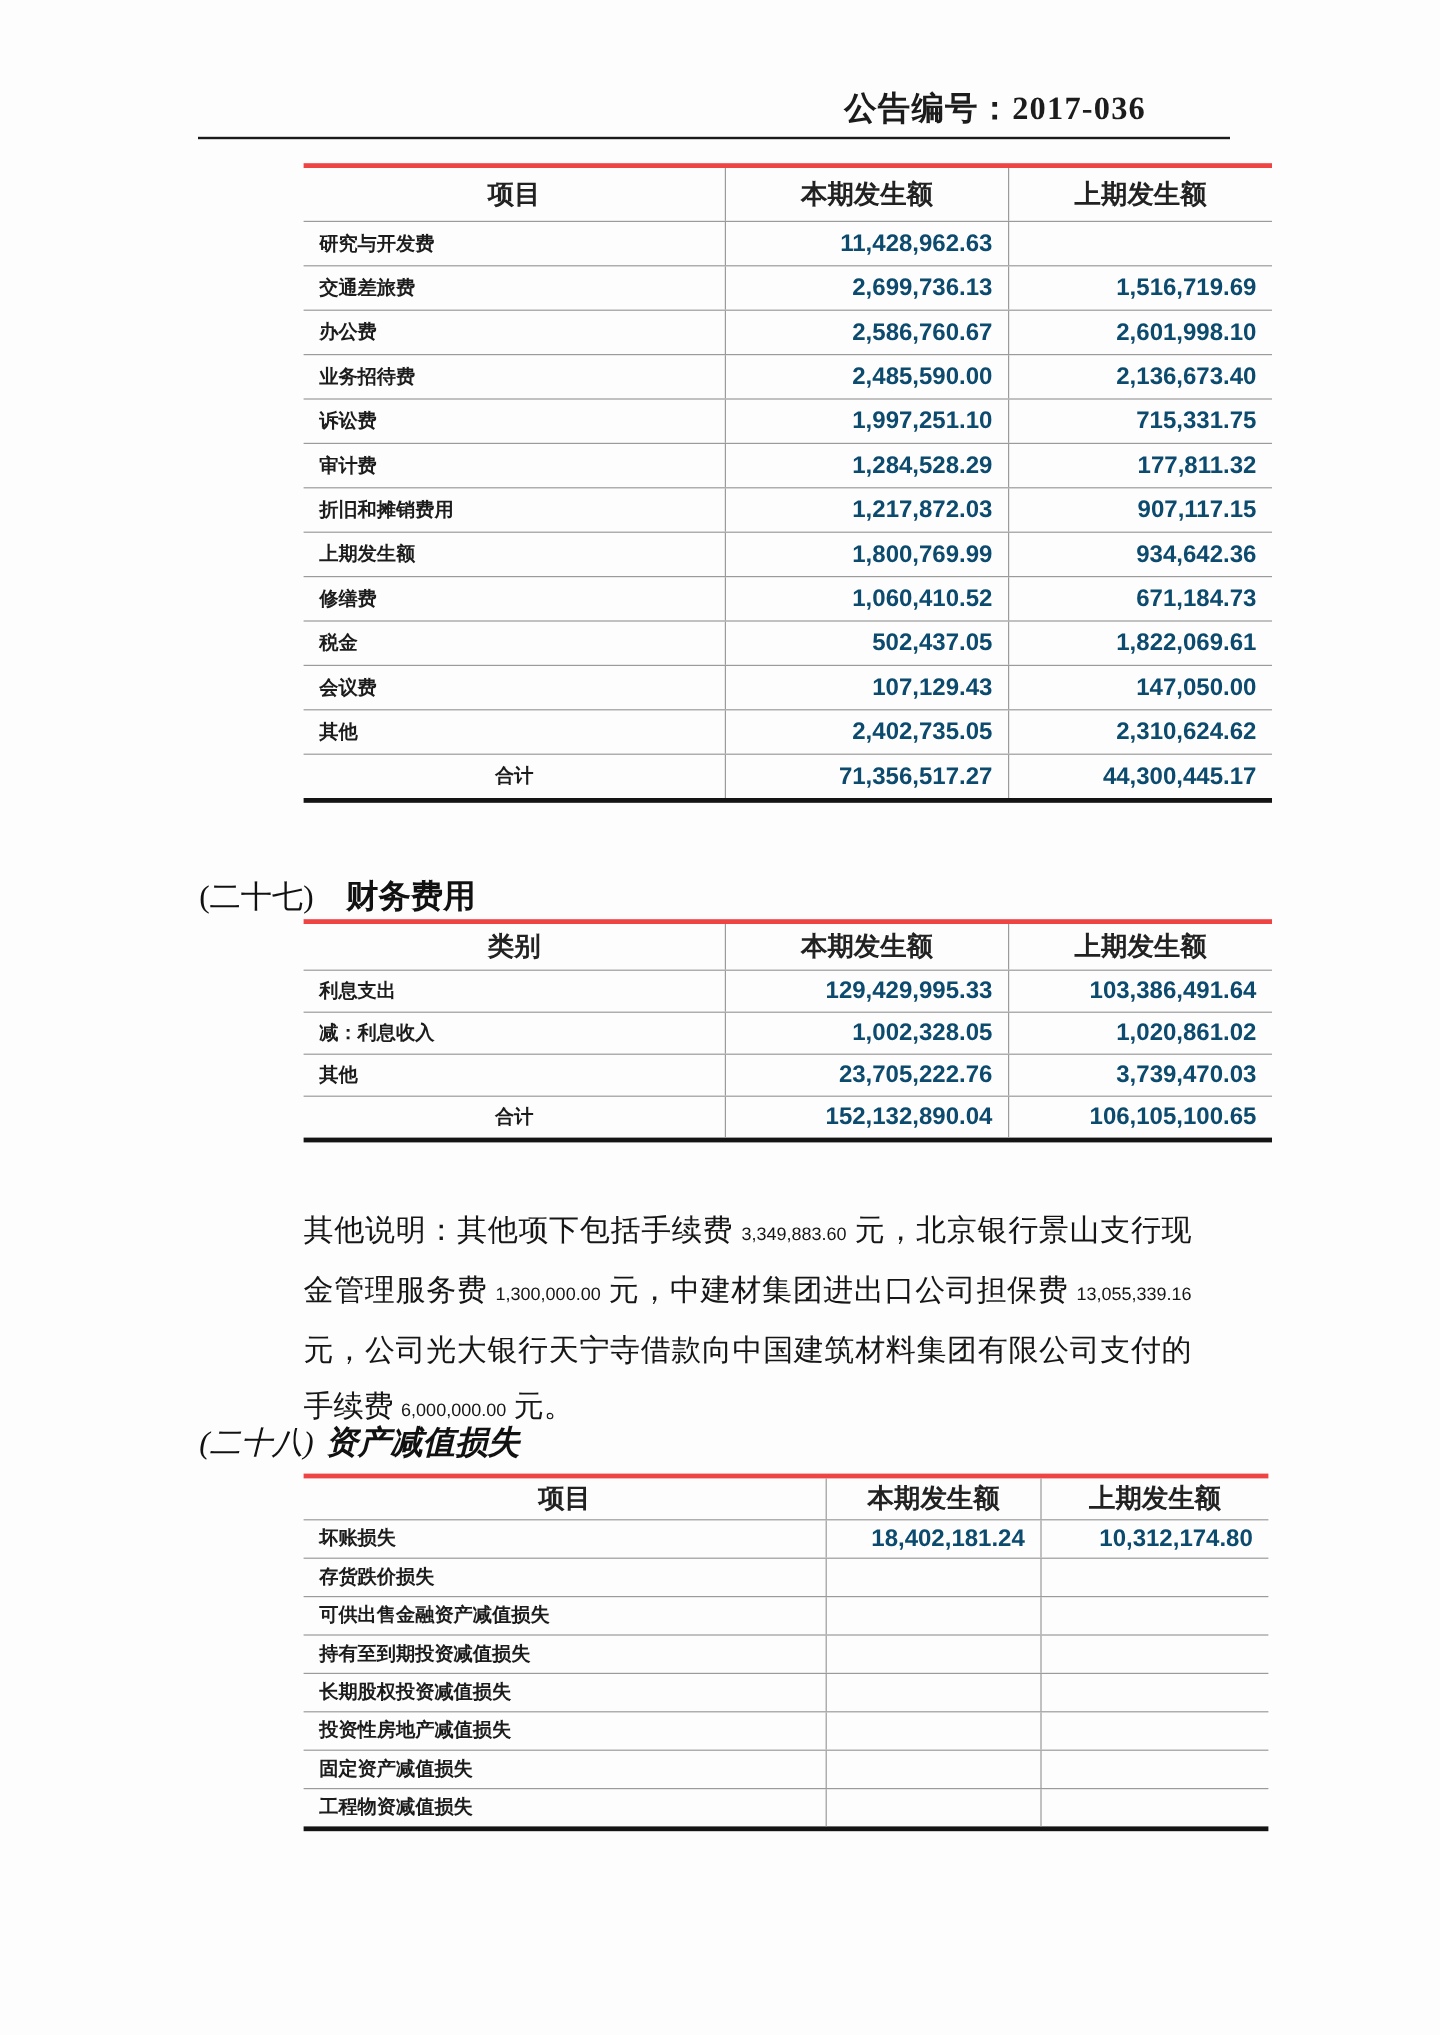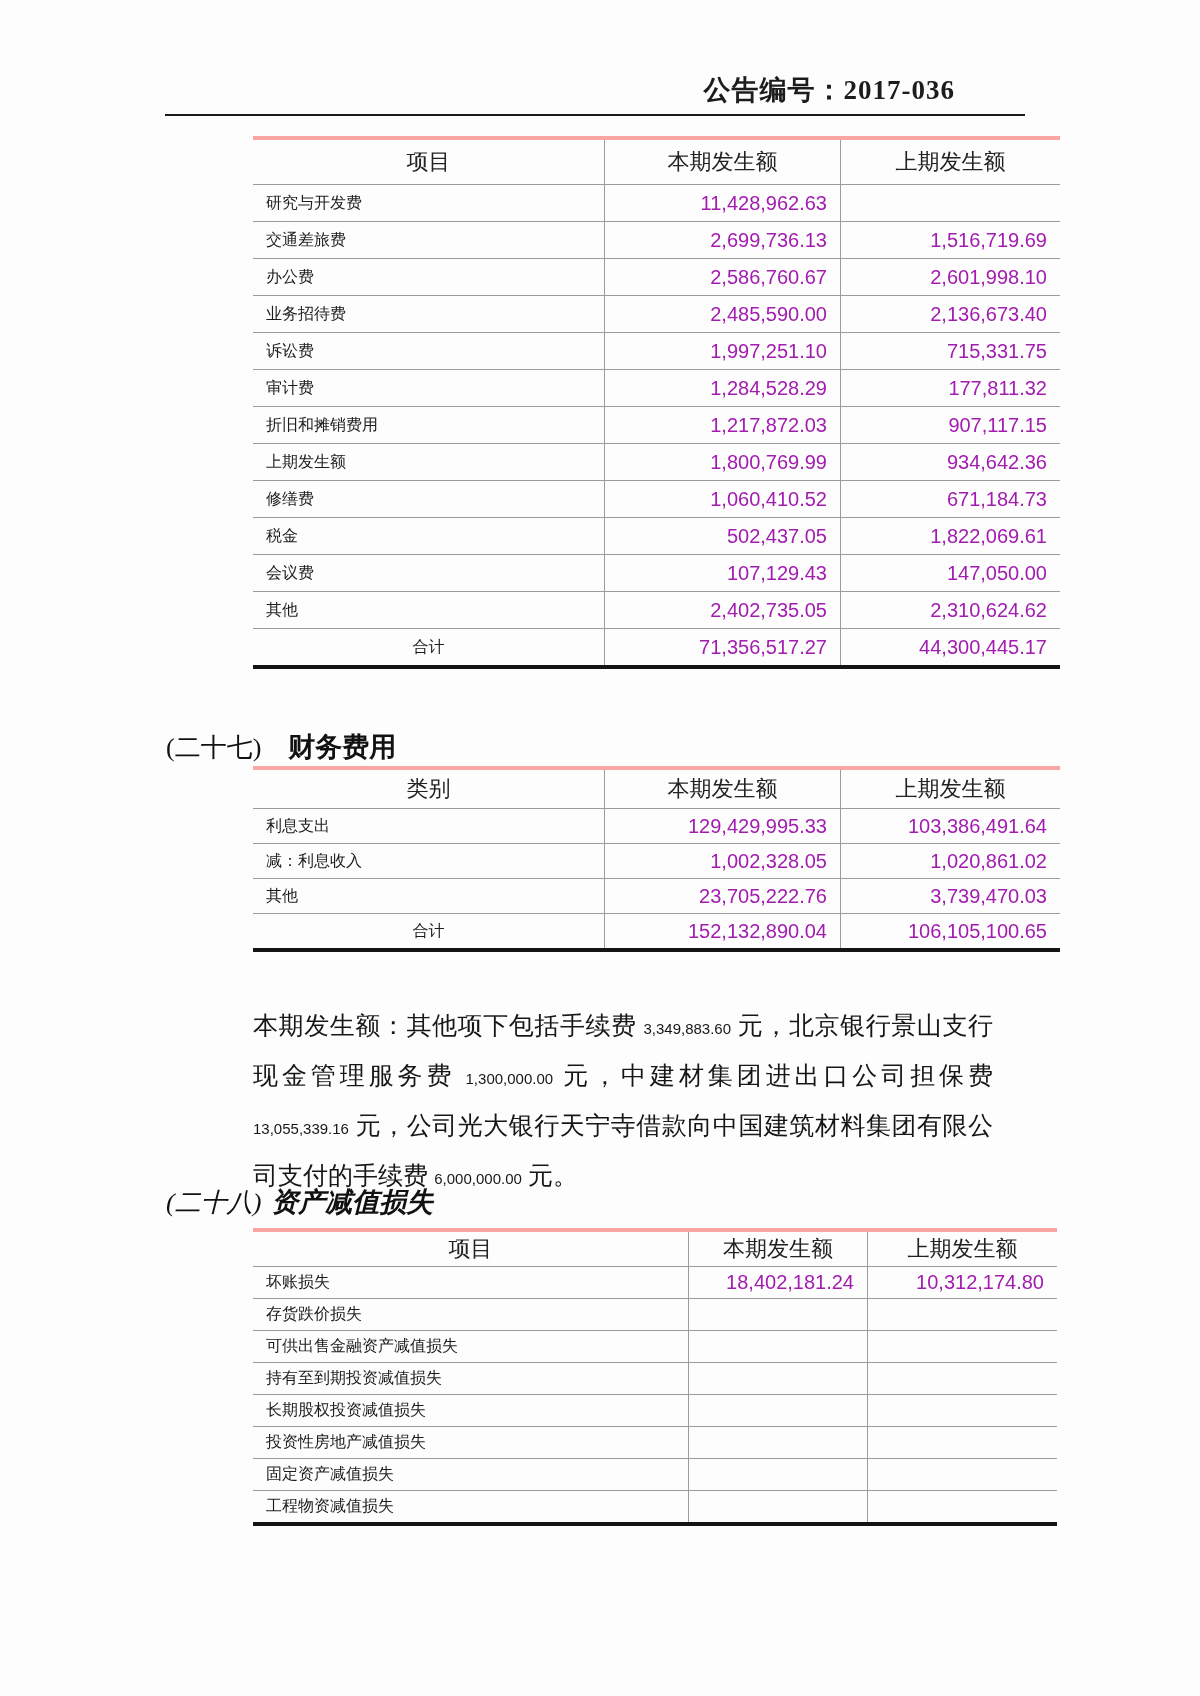--- a/index.html
+++ b/index.html
@@ -11,35 +11,35 @@
   }
   
   .announce{
     position:absolute;top:72px;left:555px;width:400px;
     text-align:right;font-size:27px;font-weight:700;letter-spacing:1px;
   }
   .header-rule{
     position:absolute;top:114px;left:165px;width:860px;height:2px;background:#1b1b1b;
   }
   
-  .tbl{position:absolute;border-top:4px solid #fca5a5;border-bottom:4px solid #141414;background:#fdfdfd;}
+  .tbl{position:absolute;border-top:4px solid #ef4444;border-bottom:4px solid #141414;background:#fdfdfd;font-weight:bold;}
   .t1{left:253px;top:136px;width:807px;--c1:351px;--c2:236px;--c3:220px;--rh:36px;--hh:44px;}
   .t2{left:253px;top:766px;width:807px;--c1:351px;--c2:236px;--c3:220px;--rh:34px;--hh:38px;}
   .t3{left:253px;top:1228px;width:804px;--c1:435px;--c2:179px;--c3:190px;--rh:31px;--hh:34px;}
   .row{display:flex;height:var(--rh);}
   .row.head{height:var(--hh);}
   .row + .row{border-top:1px solid #9b9b9b;}
   .cell{box-sizing:border-box;display:flex;align-items:center;padding:0 13px;overflow:hidden;white-space:nowrap;}
   .c1{width:var(--c1);}
   .c2{width:var(--c2);border-left:1px solid #9b9b9b;}
   .c3{width:var(--c3);border-left:1px solid #9b9b9b;}
   .hc{justify-content:center;font-size:22px;color:#222;}
   .lbl{font-size:16px;}
   .lbl.total{justify-content:center;}
-  .numcell{justify-content:flex-end;font-family:"Liberation Sans",sans-serif;font-size:20px;color:#a21caf;}
+  .numcell{justify-content:flex-end;font-family:"Liberation Sans",sans-serif;font-size:20px;color:#0c4a6e;}
   
   .sec{position:absolute;font-size:26px;color:#111;}
   .sec .ttl{font-weight:700;font-size:27px;}
   .sec27{left:166px;top:729px;}
   .sec27 .ttl{margin-left:27px;}
   .sec28{left:166px;top:1184px;font-style:italic;}
   .sec28 .ttl{margin-left:10px;}
   
   .note{
     position:absolute;left:253px;top:1002px;width:740px;margin:0;
@@ -150,21 +150,21 @@
       <div class="cell c2 numcell">23,705,222.76</div>
       <div class="cell c3 numcell">3,739,470.03</div>
     </div>
     <div class="row">
       <div class="cell c1 lbl total">合计</div>
       <div class="cell c2 numcell">152,132,890.04</div>
       <div class="cell c3 numcell">106,105,100.65</div>
     </div>
   </div>
 
-<p class="note"><span>本期发生额：其他项下包括手续费 </span><span class="nnum">3,349,883.60</span><span> 元，北京银行景山支行现金管理服务费 </span><span class="nnum">1,300,000.00</span><span> 元，中建材集团进出口公司担保费 </span><span class="nnum">13,055,339.16</span><span> 元，公司光大银行天宁寺借款向中国建筑材料集团有限公司支付的手续费 </span><span class="nnum">6,000,000.00</span><span> 元。</span></p>
+<p class="note"><span>其他说明：其他项下包括手续费 </span><span class="nnum">3,349,883.60</span><span> 元，北京银行景山支行现金管理服务费 </span><span class="nnum">1,300,000.00</span><span> 元，中建材集团进出口公司担保费 </span><span class="nnum">13,055,339.16</span><span> 元，公司光大银行天宁寺借款向中国建筑材料集团有限公司支付的手续费 </span><span class="nnum">6,000,000.00</span><span> 元。</span></p>
 
 <div class="sec sec28">
   <span class="no">(二十八)</span><span class="ttl">资产减值损失</span>
 </div>
 <div class="tbl t3">
     <div class="row head">
       <div class="cell hc c1">项目</div>
       <div class="cell hc c2">本期发生额</div>
       <div class="cell hc c3">上期发生额</div>
     </div>

